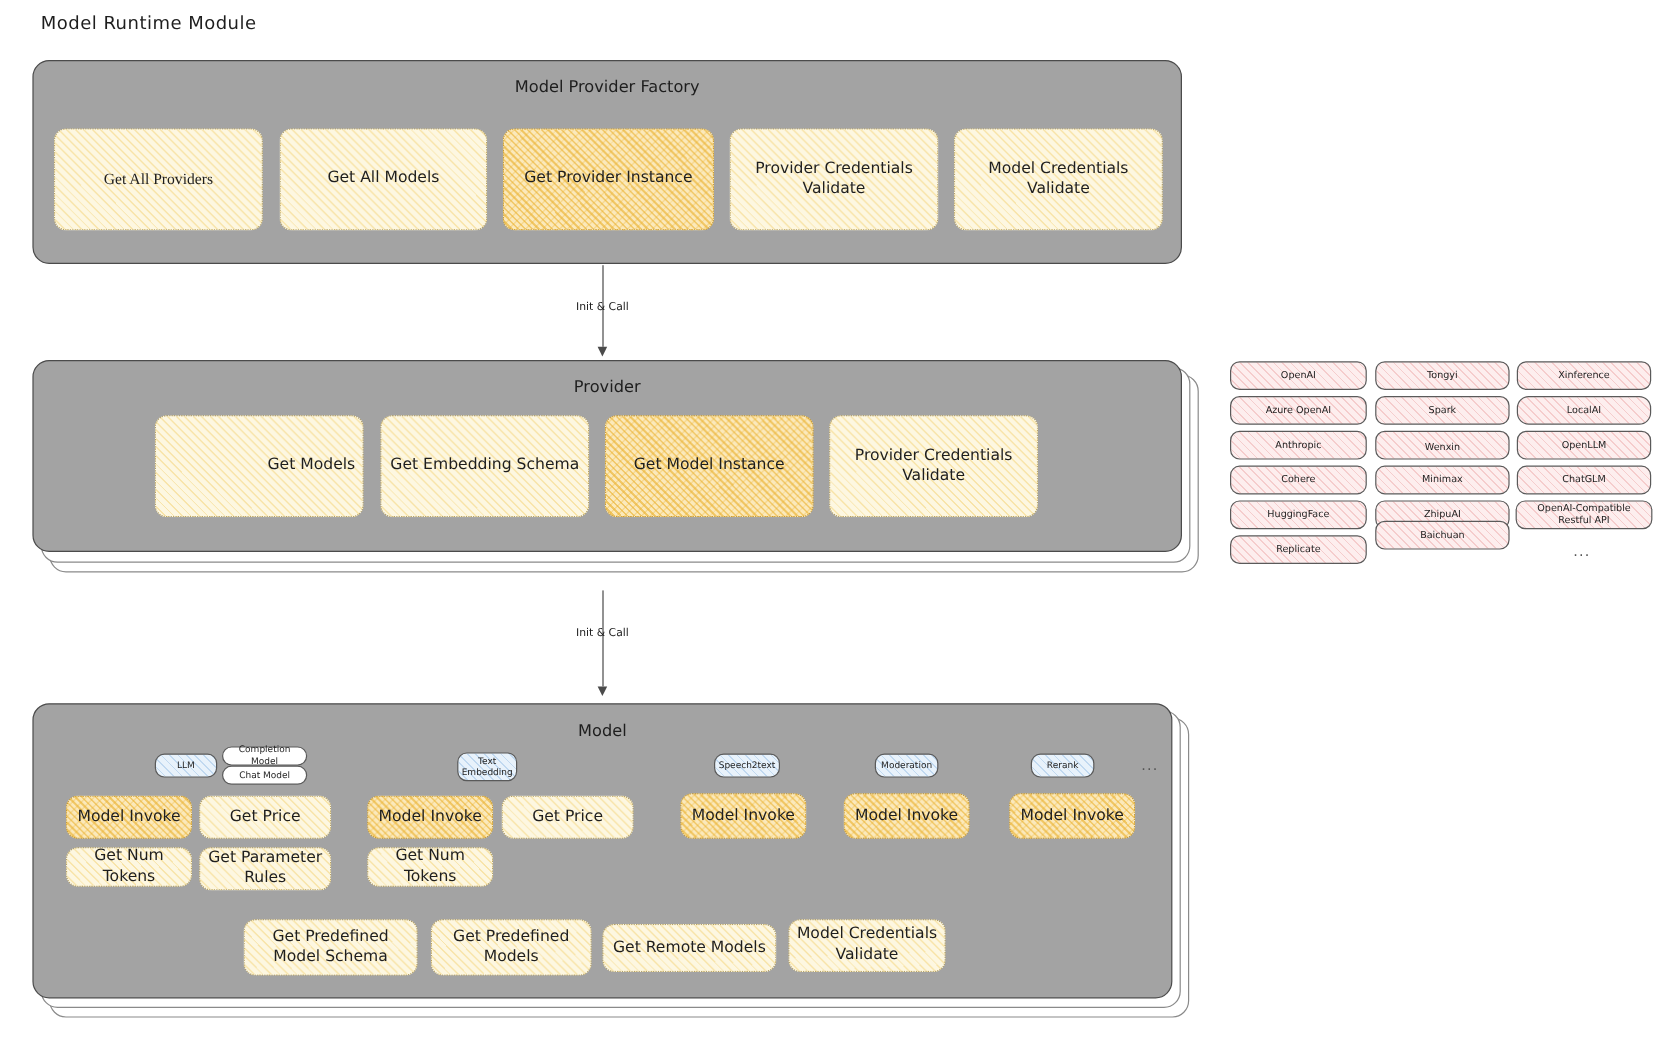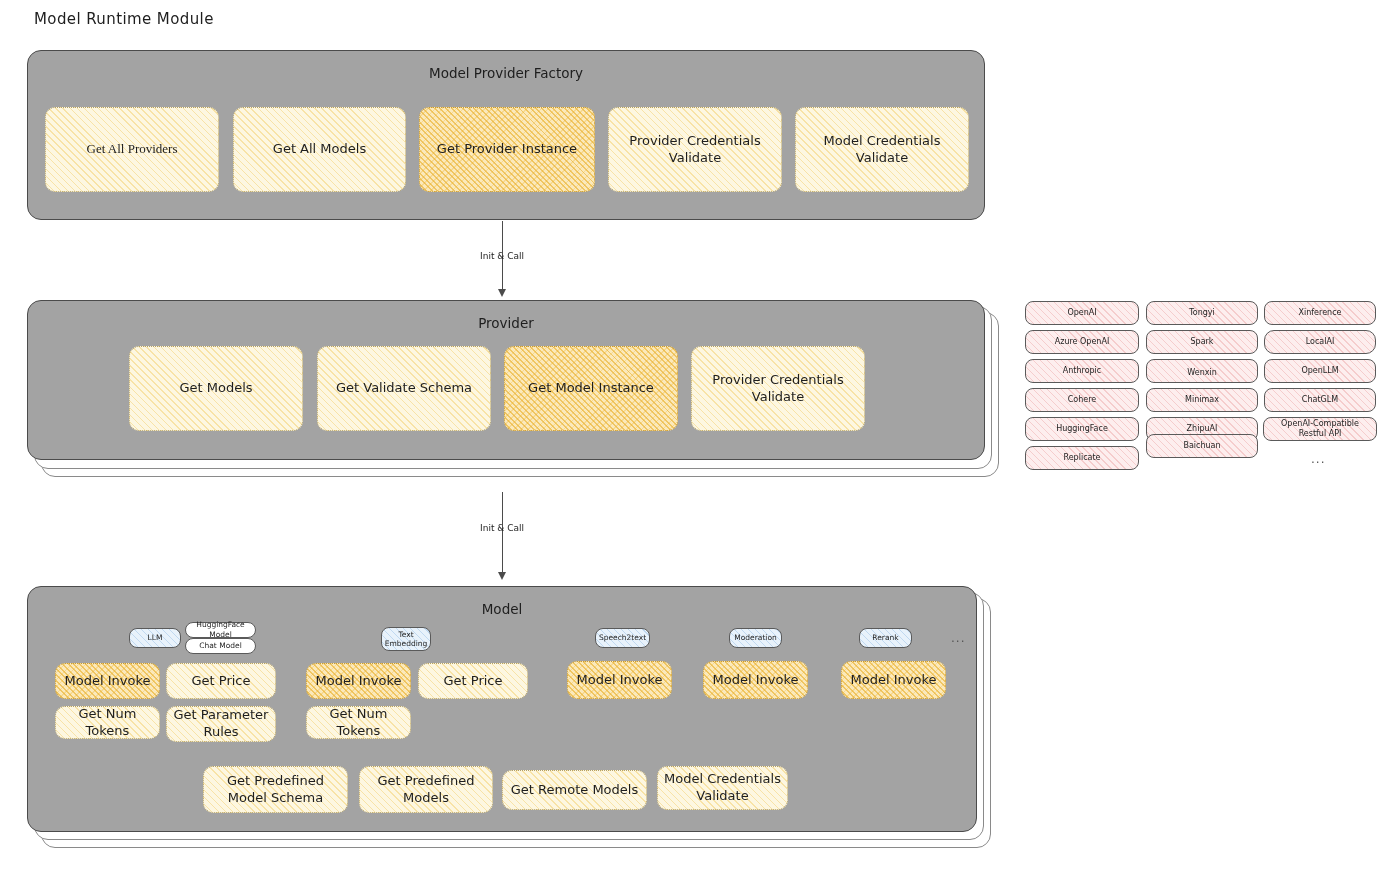--- a/index.html
+++ b/index.html
@@ -101,25 +101,25 @@
   <div class="head" style="top:68px;"></div>
   <div class="alabel hand" style="left:0;top:30px;">Init &amp; Call</div>
 </div>
 
 <div class="panel sheet" style="left:41px;top:312px;width:958px;height:165px;"></div>
 <div class="panel sheet" style="left:34px;top:306px;width:958px;height:163px;"></div>
 <div class="panel" style="left:27px;top:300px;width:958px;height:160px;">
   <div class="panel-title hand">Provider</div>
 </div>
 
-<div class="box yellow hand" style="left:129px;top:346px;width:174px;height:85px;">
+<div class="box yellow hand" style="left:129px;top:346px;width:174px;height:85px;justify-content:flex-end;">
   <span class="lbl">Get Models</span>
 </div>
 <div class="box yellow hand" style="left:317px;top:346px;width:174px;height:85px;">
-  <span class="lbl">Get Validate Schema</span>
+  <span class="lbl">Get Embedding Schema</span>
 </div>
 <div class="box amber hand" style="left:504px;top:346px;width:174px;height:85px;">
   <span class="lbl">Get Model Instance</span>
 </div>
 <div class="box yellow hand" style="left:691px;top:346px;width:174px;height:85px;">
   <span class="lbl">Provider Credentials Validate</span>
 </div>
 
 <div class="box pink hand" style="left:1025px;top:301px;width:114px;height:24px;">
   <span>OpenAI</span>
@@ -185,21 +185,21 @@
 <div class="panel sheet" style="left:41px;top:598px;width:950px;height:250px;"></div>
 <div class="panel sheet" style="left:34px;top:592px;width:950px;height:248px;"></div>
 <div class="panel" style="left:27px;top:586px;width:950px;height:246px;">
   <div class="panel-title hand">Model</div>
 </div>
 
 <div class="box blue hand" style="left:129px;top:628px;width:52px;height:20px;">
   <span>LLM</span>
   </div>
 <div class="box white hand" style="left:185px;top:622px;width:71px;height:16px;">
-  <span>HuggingFace Model</span>
+  <span>Completion Model</span>
   </div>
 <div class="box white hand" style="left:185px;top:638px;width:71px;height:16px;">
   <span>Chat Model</span>
   </div>
 
 <div class="box amber hand" style="left:55px;top:663px;width:105px;height:36px;">
   <span>Model Invoke</span>
   </div>
 <div class="box yellow hand" style="left:166px;top:663px;width:110px;height:36px;">
   <span>Get Price</span>

